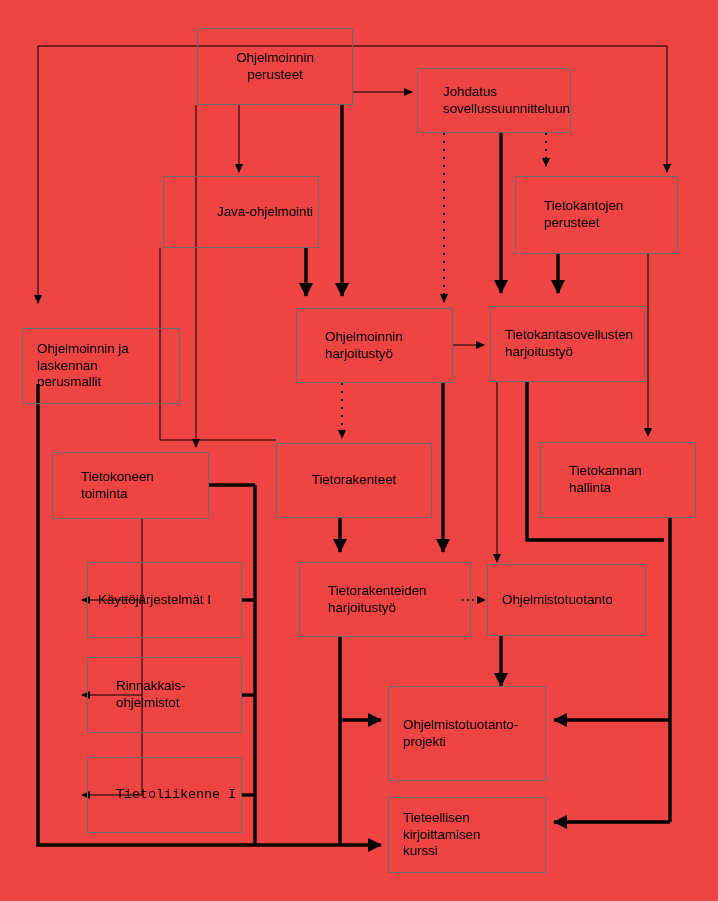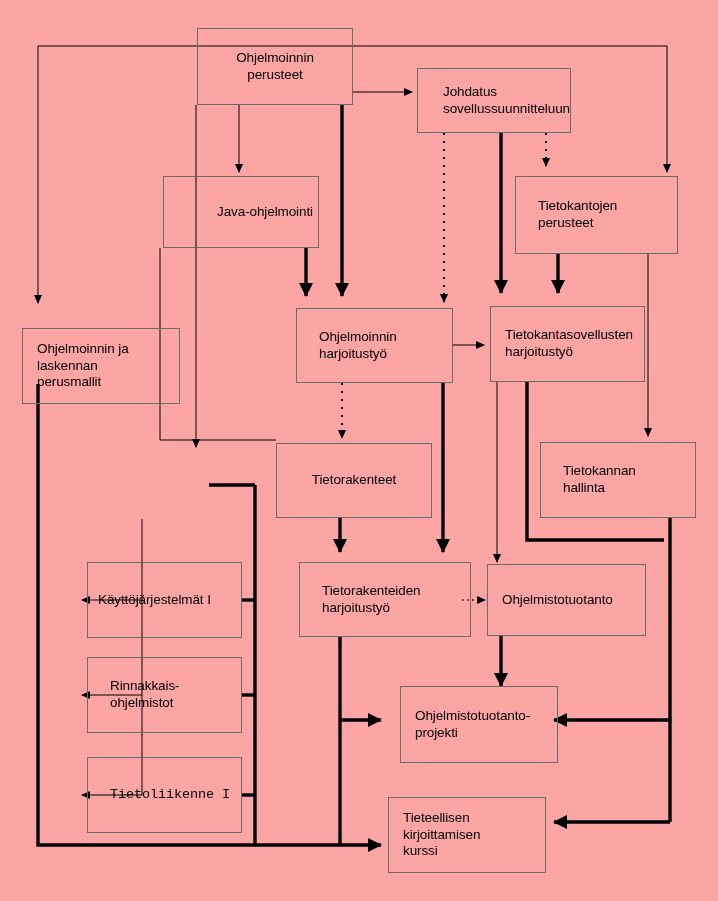--- a/index.html
+++ b/index.html
@@ -7,21 +7,21 @@
     padding: 0;
     background: #ffffff;
   }
   body {
     font-family: "Liberation Sans", sans-serif;
   }
   #canvas {
     position: relative;
     width: 718px;
     height: 901px;
-    background: #fca5a5;
+    background: #ef4444;
     overflow: hidden;
   }
   #canvas svg {
     position: absolute;
     left: 0;
     top: 0;
   }
   .node {
     position: absolute;
     box-sizing: border-box;
@@ -34,21 +34,21 @@
   .node .lbl {
     display: block;
     font-size: 13.5px;
     line-height: 1.23;
     color: #000000;
     white-space: pre-line;
     letter-spacing: -0.1px;
   }
   .node.center .lbl { text-align: center; width: 100%; }
   .node.lead2 { padding-left: 14px; }
-  .node.lead3 { padding-left: 22px; }
+  .node.lead3 { padding-left: 28px; }
 </style>
 </head>
 <body>
 
 <div id="canvas">
 
   <svg width="718" height="901" viewBox="0 0 718 901">
     <defs>
       <marker id="ah-thin" markerWidth="10" markerHeight="10" refX="8" refY="4" orient="auto" markerUnits="userSpaceOnUse">
         <path d="M0,0 L9,4 L0,8 z" fill="#000"></path>
@@ -159,20 +159,24 @@
   <div class="node lead3" style="left:296px; top:308px; width:157px; height:75px;">
     <span class="lbl">Ohjelmoinnin
 harjoitustyö</span>
   </div>
 
   <div class="node lead2" style="left:490px; top:306px; width:155px; height:76px;">
     <span class="lbl">Tietokantasovellusten
 harjoitustyö</span>
   </div>
 
+  <div class="node lead3" style="left:52px; top:452px; width:157px; height:67px;">
+    <span class="lbl">Tietokoneen
+toiminta</span>
+  </div>
 
   <div class="node center" style="left:276px; top:443px; width:156px; height:75px;">
     <span class="lbl">Tietorakenteet</span>
   </div>
 
   <div class="node lead3" style="left:540px; top:442px; width:156px; height:76px;">
     <span class="lbl">Tietokannan
 hallinta</span>
   </div>
 
@@ -187,21 +191,21 @@
 
   <div class="node lead2" style="left:487px; top:564px; width:159px; height:72px;">
     <span class="lbl">Ohjelmistotuotanto</span>
   </div>
 
   <div class="node lead3" style="left:87px; top:657px; width:155px; height:76px;">
     <span class="lbl">Rinnakkais-
 ohjelmistot</span>
   </div>
 
-  <div class="node lead2" style="left:388px; top:686px; width:158px; height:77px;margin-left:12px;">
+  <div class="node lead2" style="left:388px; top:686px; width:158px; height:95px;">
     <span class="lbl">Ohjelmistotuotanto-
 projekti</span>
   </div>
 
   <div class="node lead3" style="left:87px; top:757px; width:155px; height:76px;font-family:Liberation Mono, monospace;">
     <span class="lbl">Tietoliikenne I</span>
   </div>
 
   <div class="node lead2" style="left:388px; top:797px; width:158px; height:76px;">
     <span class="lbl">Tieteellisen

